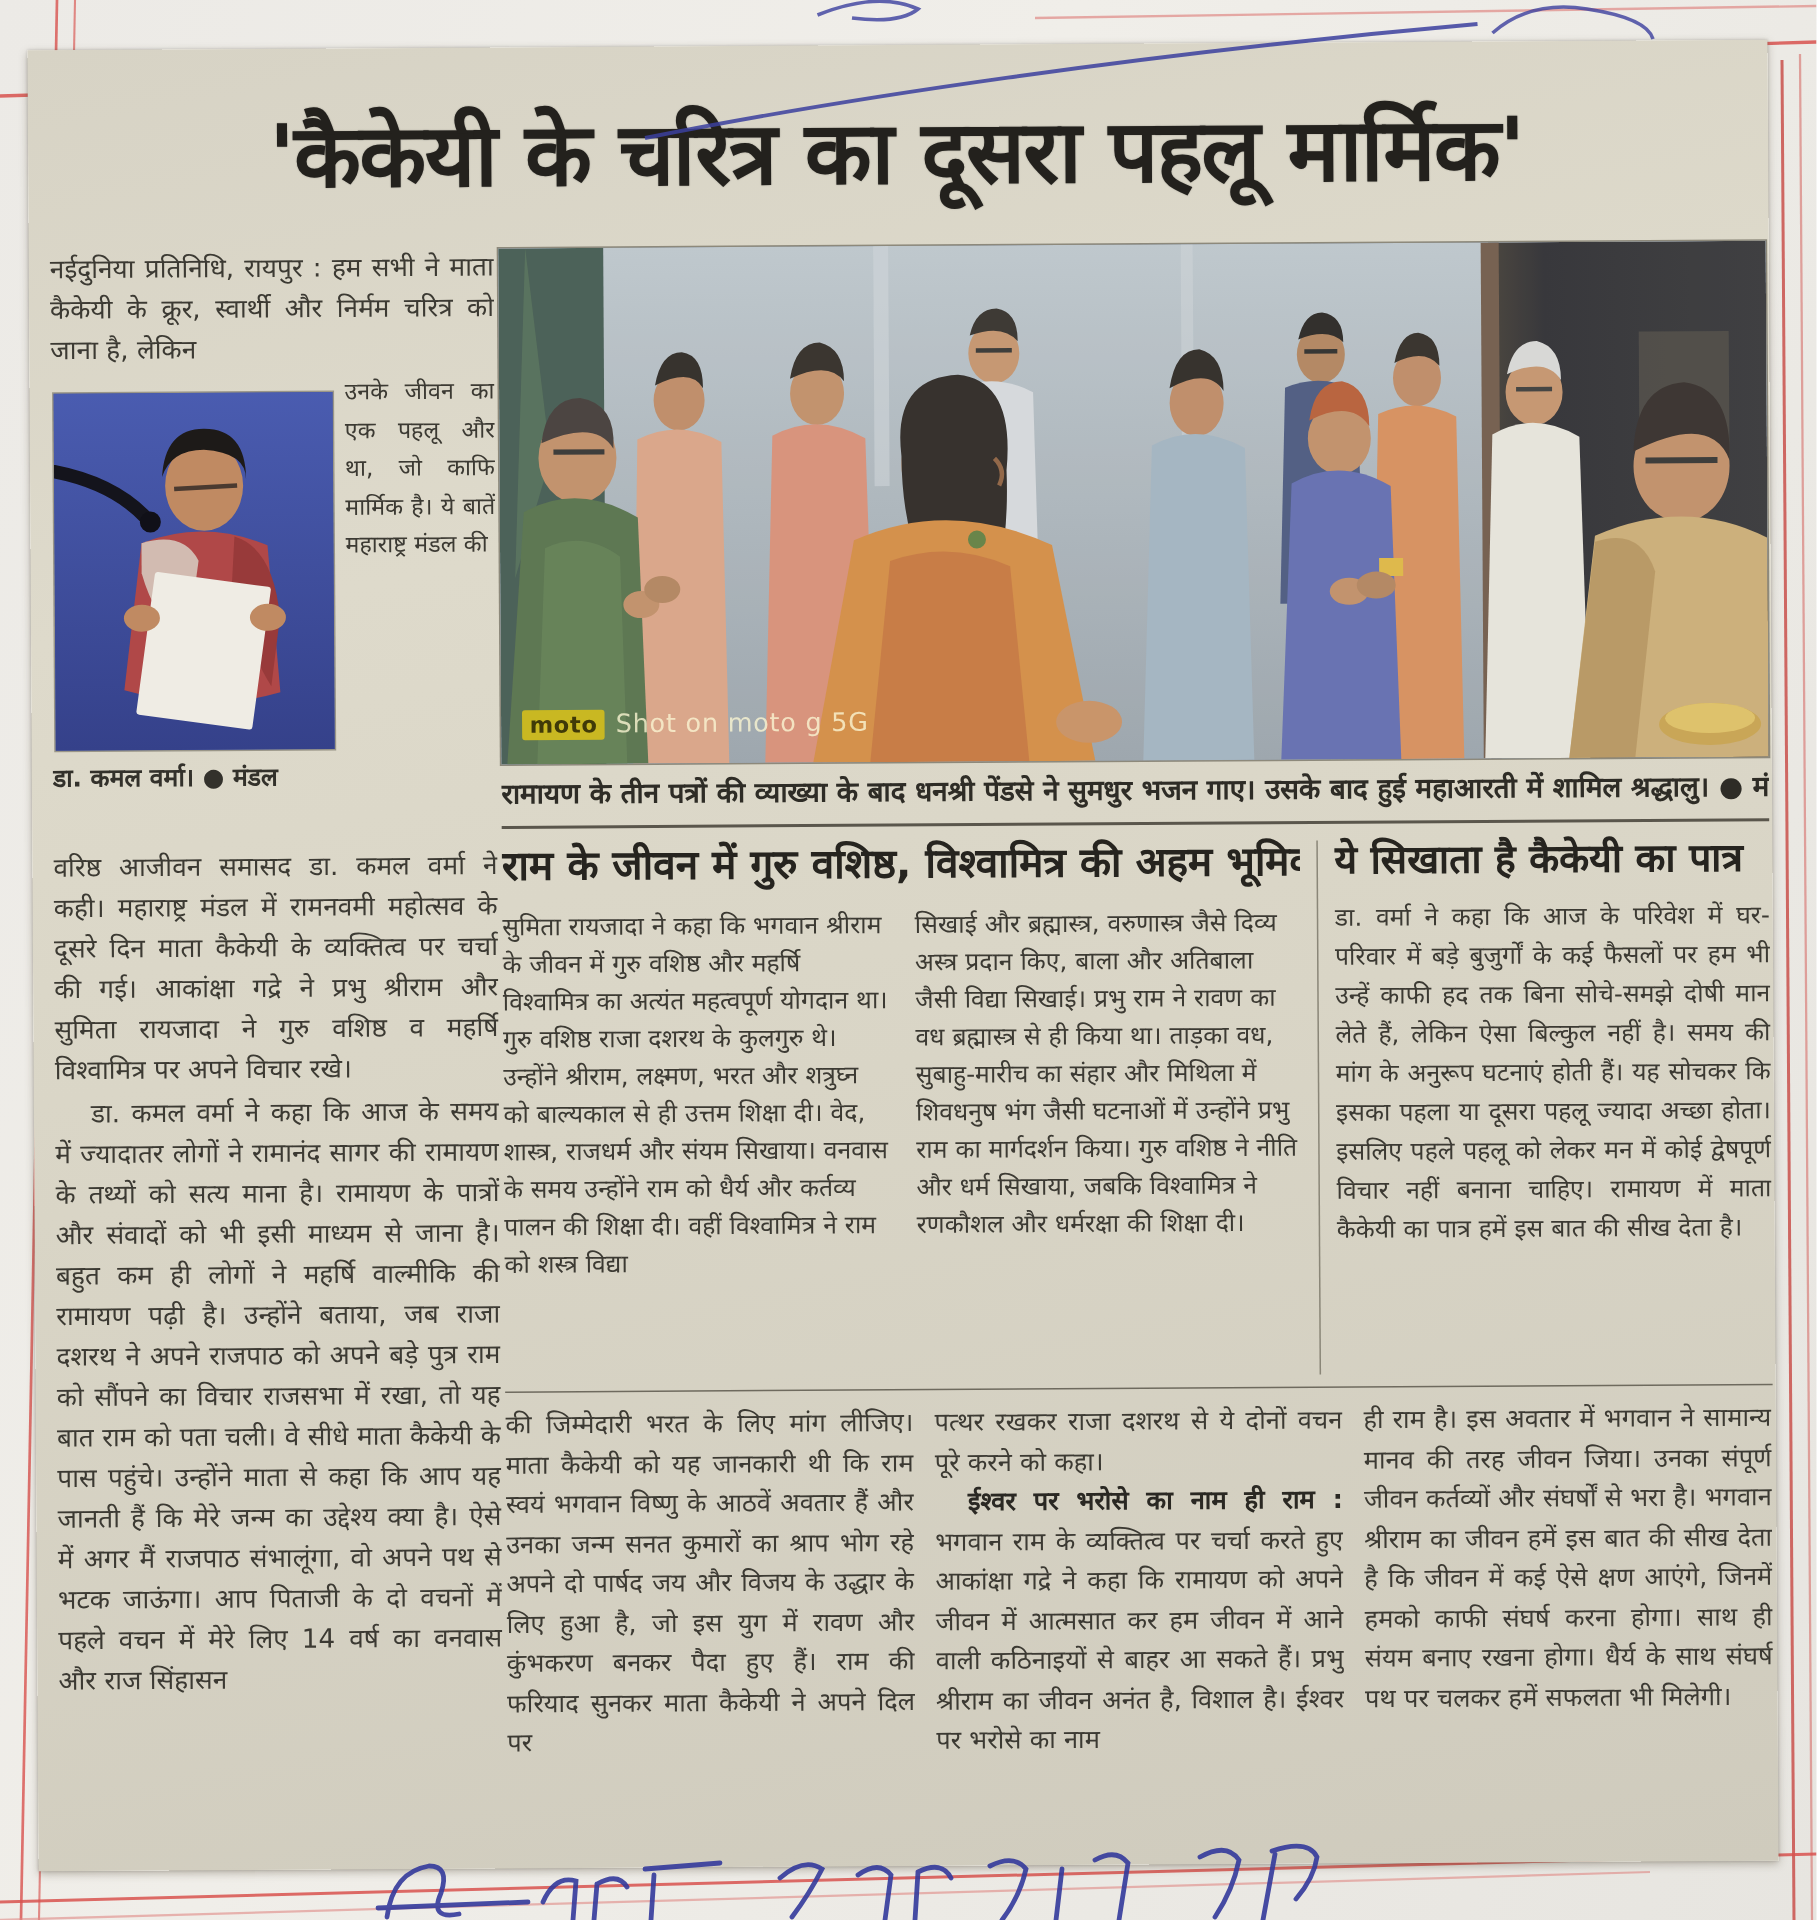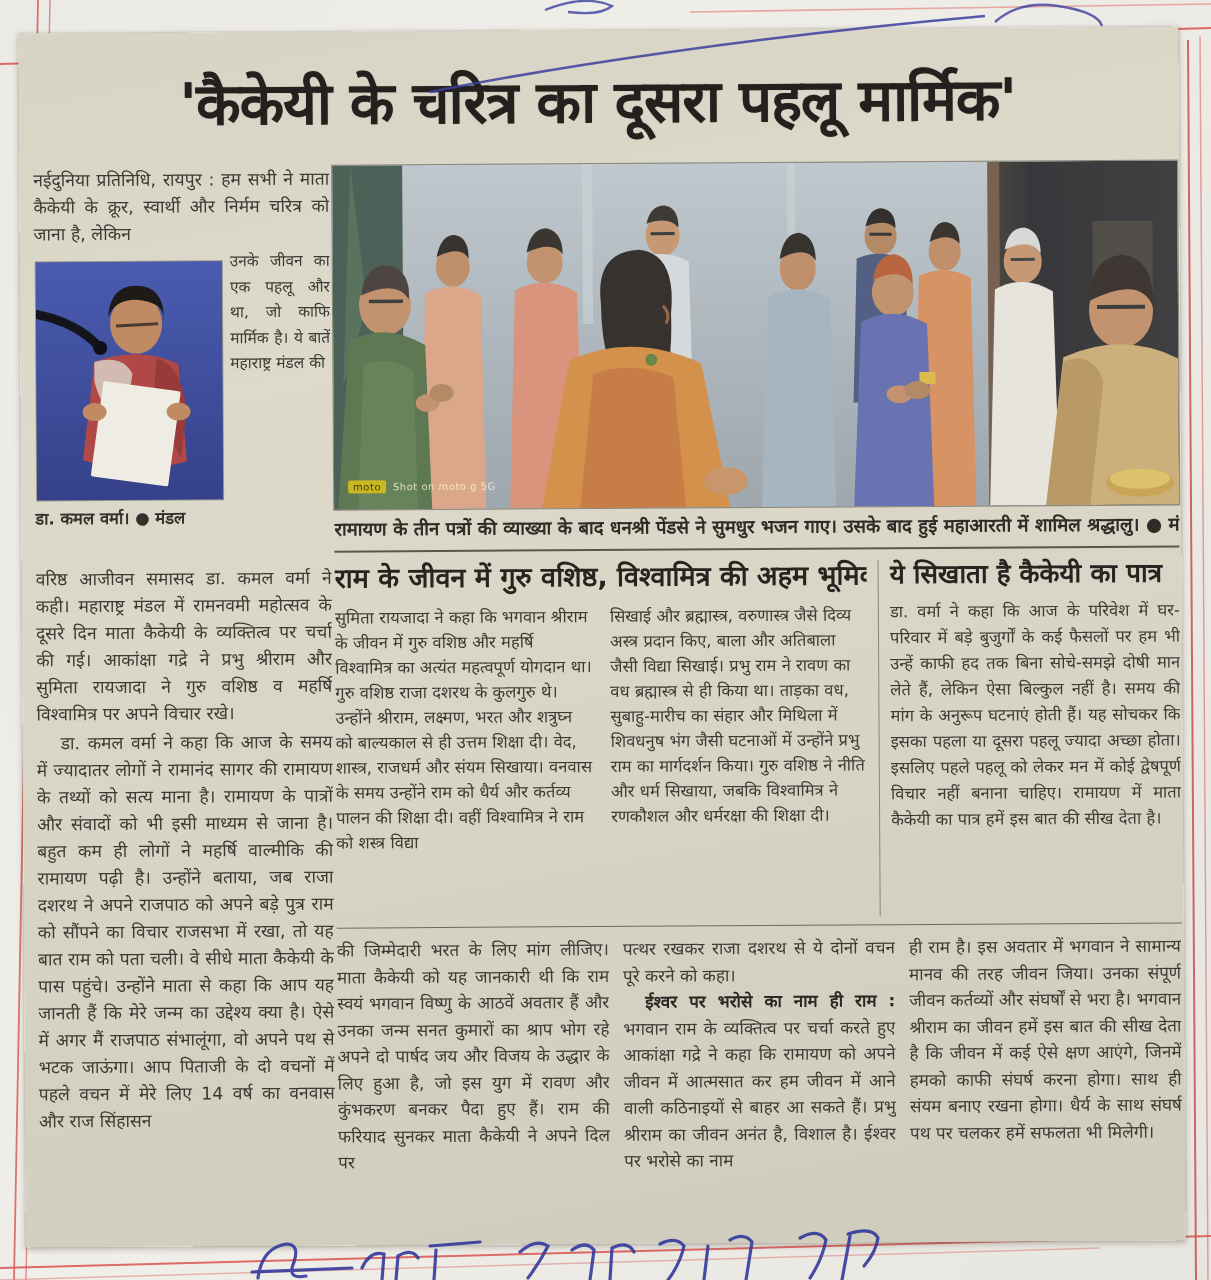--- a/index.html
+++ b/index.html
@@ -44,24 +44,24 @@
     font-size:15.5px;line-height:25.5px;text-align:justify;
   }
   .main-photo{
     position:absolute;left:313px;top:134px;width:845px;height:344px;
     background:#9aa4ae;box-shadow:0 0 0 1px #8d897b;overflow:hidden;
   }
   .watermark{
     position:absolute;left:14px;bottom:16px;display:flex;align-items:center;gap:7px;z-index:5;
   }
   .wm-badge{
-    background:#c9b822;color:#403a08;font-size:10px;font-weight:normal;
+    background:#c9b822;color:#403a08;font-size:15px;font-weight:bold;
     padding:1px 5px;border-radius:2px;letter-spacing:.5px;
   }
-  .wm-text{color:rgba(250,245,210,.8);font-size:10px;letter-spacing:.5px;}
+  .wm-text{color:rgba(250,245,210,.8);font-size:17px;letter-spacing:.5px;}
   .photo-caption{
     position:absolute;left:313px;top:484px;width:845px;height:34px;
     font-size:18.5px;font-weight:600;color:#2e2c26;white-space:nowrap;overflow:hidden;
   }
   .caption-rule{position:absolute;left:313px;top:519px;width:845px;height:0;border-top:2px solid #5a564c;}
   .mid-section{position:absolute;left:313px;top:530px;width:532px;height:362px;overflow:hidden;}
   .mid-head{
     font-size:27px;font-weight:bold;color:#26241f;line-height:34px;margin:0 0 10px 0;white-space:nowrap;overflow:hidden;
   }
   .mid-cols{display:flex;gap:18px;}

